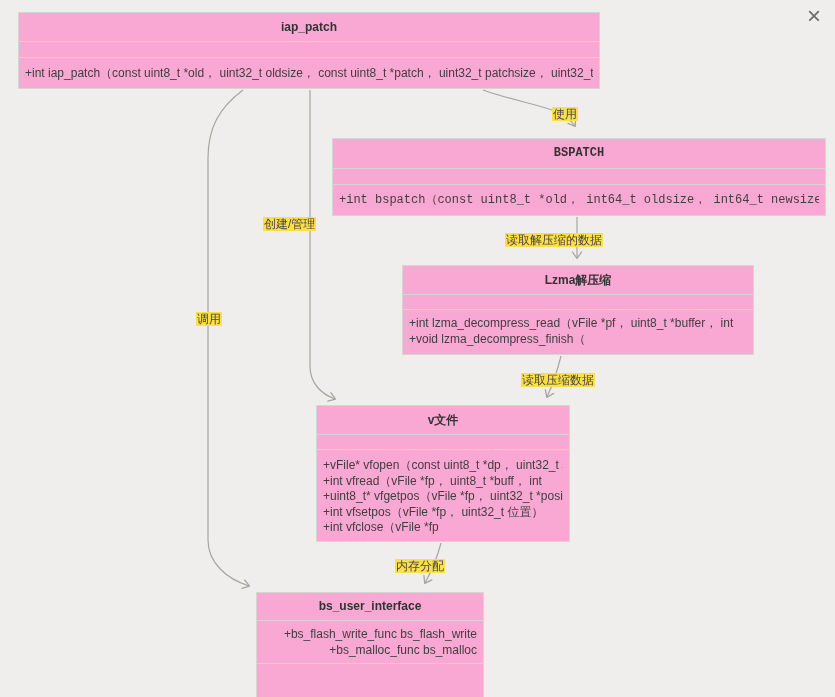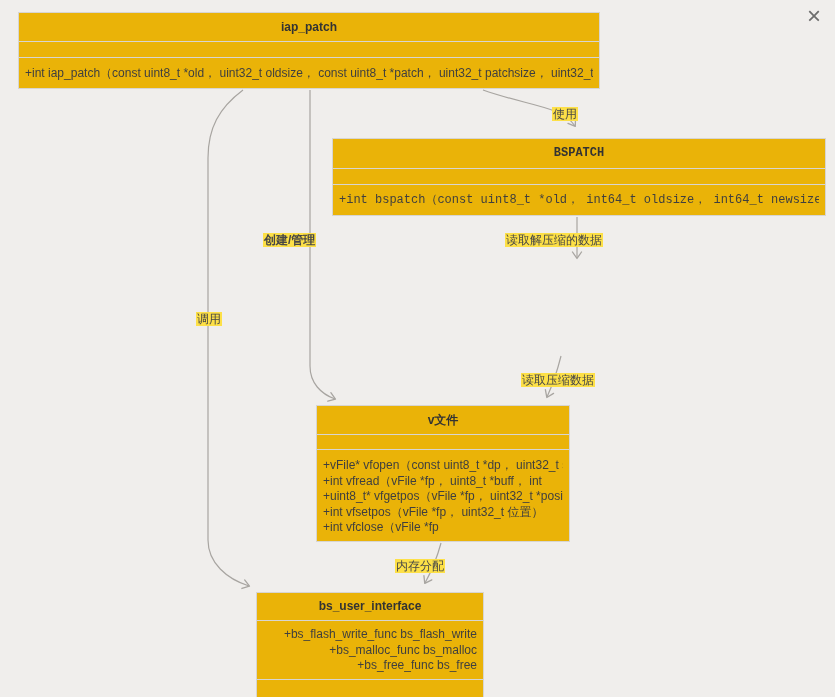--- a/index.html
+++ b/index.html
@@ -15,21 +15,21 @@
   }
   .close-btn {
     position:absolute; left:800px; top:2px;
     width:28px; height:28px;
     font-size:24px; line-height:28px; text-align:center;
     color:#6d6d6d; cursor:pointer; user-select:none; font-weight:300;
   }
   .edges { position:absolute; left:0; top:0; pointer-events:none; }
   .node {
     position:absolute;
-    background:#eab308;
+    background:#f9a8d4;
     border:1px solid #d7d5d2;
     box-sizing:border-box;
     font-size:12px; color:#3f3f3f;
     overflow:hidden;
   }
   .node-title {
     font-weight:bold; color:#333;
     text-align:center;
     border-bottom:1px solid #d7d5d2;
     overflow:hidden; white-space:nowrap;
@@ -58,21 +58,21 @@
   #node-vfile    { left:316px; top:405px; width:254px; height:137px; }
   #node-vfile .node-title { height:28px; line-height:28px; }
   #node-vfile .node-empty { height:14px; }
   #node-bs       { left:256px; top:592px; width:228px; height:120px; }
   #node-bs .node-title    { height:27px; line-height:27px; }
   #node-bs .node-attrs    { padding:6px 6px 5px 6px; border-bottom:1px solid #d7d5d2;text-align:right; }
   
   #lbl-use      { left:552px; top:107px; }
   #lbl-readdec  { left:505px; top:233px; }
   #lbl-readcmp  { left:521px; top:373px; }
-  #lbl-create   { left:263px; top:233px;font-weight:bold; }
+  #lbl-create   { left:263px; top:217px; }
   #lbl-call     { left:196px; top:312px; }
   #lbl-mem      { left:395px; top:559px; }
 </style>
 </head>
 <body>
 
 <div class="canvas">
 
   <svg class="edges" width="835" height="697">
     <defs>
@@ -106,38 +106,45 @@
   </div>
 
   <div class="node" id="node-bspatch">
     <div class="node-title">BSPATCH</div>
     <div class="node-empty"></div>
     <div class="node-body">
       <div class="m-line">+int bspatch（const uint8_t *old， int64_t oldsize， int64_t newsize， struct bspatch_stream *st</div>
     </div>
   </div>
 
+  <div class="node" id="node-lzma">
+    <div class="node-title">Lzma解压缩</div>
+    <div class="node-empty"></div>
+    <div class="node-body">
+      <div class="m-line">+int lzma_decompress_read（vFile *pf， uint8_t *buffer， int</div>
+      <div class="m-line">+void lzma_decompress_finish（</div>
+    </div>
+  </div>
 
   <div class="node" id="node-vfile">
     <div class="node-title">v文件</div>
     <div class="node-empty"></div>
     <div class="node-body">
       <div class="m-line">+vFile* vfopen（const uint8_t *dp， uint32_t si</div>
       <div class="m-line">+int vfread（vFile *fp， uint8_t *buff， int</div>
       <div class="m-line">+uint8_t* vfgetpos（vFile *fp， uint32_t *positi</div>
       <div class="m-line">+int vfsetpos（vFile *fp， uint32_t 位置）</div>
       <div class="m-line">+int vfclose（vFile *fp</div>
     </div>
   </div>
 
   <div class="node" id="node-bs">
     <div class="node-title">bs_user_interface</div>
     <div class="node-attrs">
       <div class="m-line">+bs_flash_write_func bs_flash_write</div>
       <div class="m-line">+bs_malloc_func bs_malloc</div>
-      <div class="m-line">+bs_free_func bs_free</div>
     </div>
     <div></div>
   </div>
 
   <div class="close-btn">×</div>
 
 </div>
 
 </body></html>

